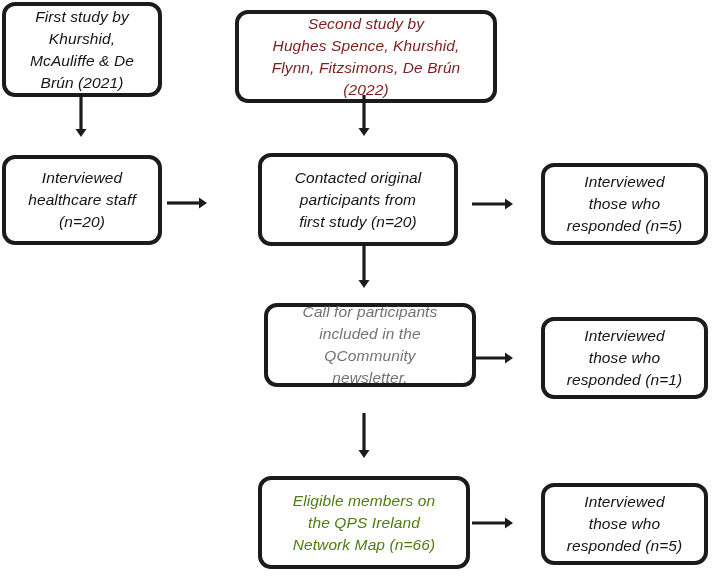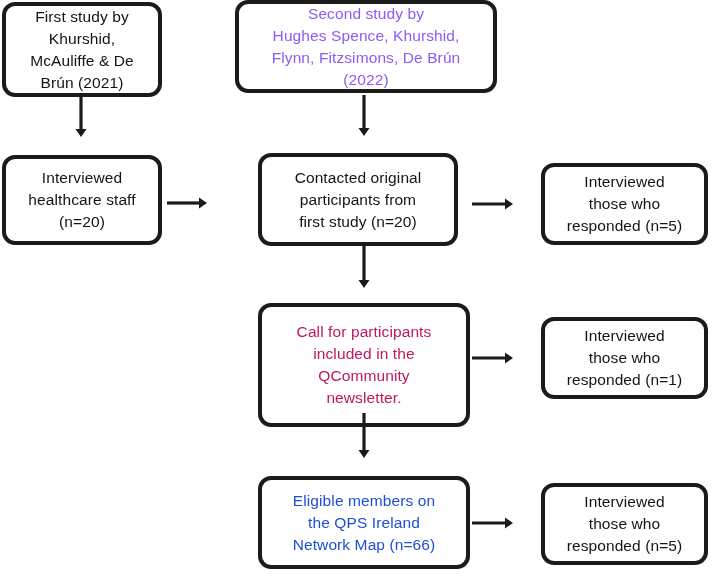--- a/index.html
+++ b/index.html
@@ -7,20 +7,21 @@
     padding: 0;
     background: #ffffff;
   }
   #canvas {
     position: relative;
     width: 712px;
     height: 581px;
     background: #ffffff;
     font-family: "Liberation Sans", sans-serif;
     overflow: hidden;
+    font-style: italic;
   }
   .node {
     position: absolute;
     box-sizing: border-box;
     background: #ffffff;
     border: 4px solid #1b1b1b;
     border-radius: 13px;
     display: flex;
     align-items: center;
     justify-content: center;
@@ -42,41 +43,41 @@
 </style>
 </head>
 <body>
 
 <div id="canvas">
   <div id="nodes-layer">
       <div class="node" style="left: 2px; top: 2px; width: 160px; height: 95px; border-color: rgb(27, 27, 27); color: rgb(20, 20, 20);">First study by
 Khurshid,
 McAuliffe &amp; De
 Brún (2021)</div>
-      <div class="node" style="left: 235px; top: 0; width: 262px; height: 93px; border-color: rgb(27, 27, 27); color: #8b5cf6;">Second study by
+      <div class="node" style="left: 235px; top: 10px; width: 262px; height: 93px; border-color: rgb(27, 27, 27); color: #7f1d1d;">Second study by
 Hughes Spence, Khurshid,
 Flynn, Fitzsimons, De Brún
 (2022)</div>
       <div class="node" style="left: 2px; top: 155px; width: 160px; height: 90px; border-color: rgb(27, 27, 27); color: rgb(20, 20, 20);">Interviewed
 healthcare staff
 (n=20)</div>
       <div class="node" style="left: 258px; top: 153px; width: 200px; height: 93px; border-color: rgb(27, 27, 27); color: rgb(20, 20, 20);">Contacted original
 participants from
 first study (n=20)</div>
       <div class="node" style="left: 541px; top: 163px; width: 167px; height: 82px; border-color: rgb(27, 27, 27); color: rgb(20, 20, 20);">Interviewed
 those who
 responded (n=5)</div>
-      <div class="node" style="left: 258px; top: 303px; width: 212px; height: 124px; border-color: rgb(27, 27, 27); color: #be185d;">Call for participants
+      <div class="node" style="left: 264px; top: 303px; width: 212px; height: 84px; border-color: rgb(27, 27, 27); color: #737373;">Call for participants
 included in the
 QCommunity
 newsletter.</div>
       <div class="node" style="left: 541px; top: 317px; width: 167px; height: 82px; border-color: rgb(27, 27, 27); color: rgb(20, 20, 20);">Interviewed
 those who
 responded (n=1)</div>
-      <div class="node" style="left: 258px; top: 476px; width: 212px; height: 93px; border-color: rgb(27, 27, 27); color: #1d4ed8;">Eligible members on
+      <div class="node" style="left: 258px; top: 476px; width: 212px; height: 93px; border-color: rgb(27, 27, 27); color: #4d7c0f;">Eligible members on
 the QPS Ireland
 Network Map (n=66)</div>
       <div class="node" style="left: 541px; top: 483px; width: 167px; height: 82px; border-color: rgb(27, 27, 27); color: rgb(20, 20, 20);">Interviewed
 those who
 responded (n=5)</div>
     </div>
   <div id="connectors-layer">
       <div class="conn" style="left: 67px; top: 83px; width: 28px; height: 68px;">
         <svg width="28" height="68">
           <line x1="14" y1="14" x2="14" y2="46" stroke="#1b1b1b" stroke-width="3.2"></line>

